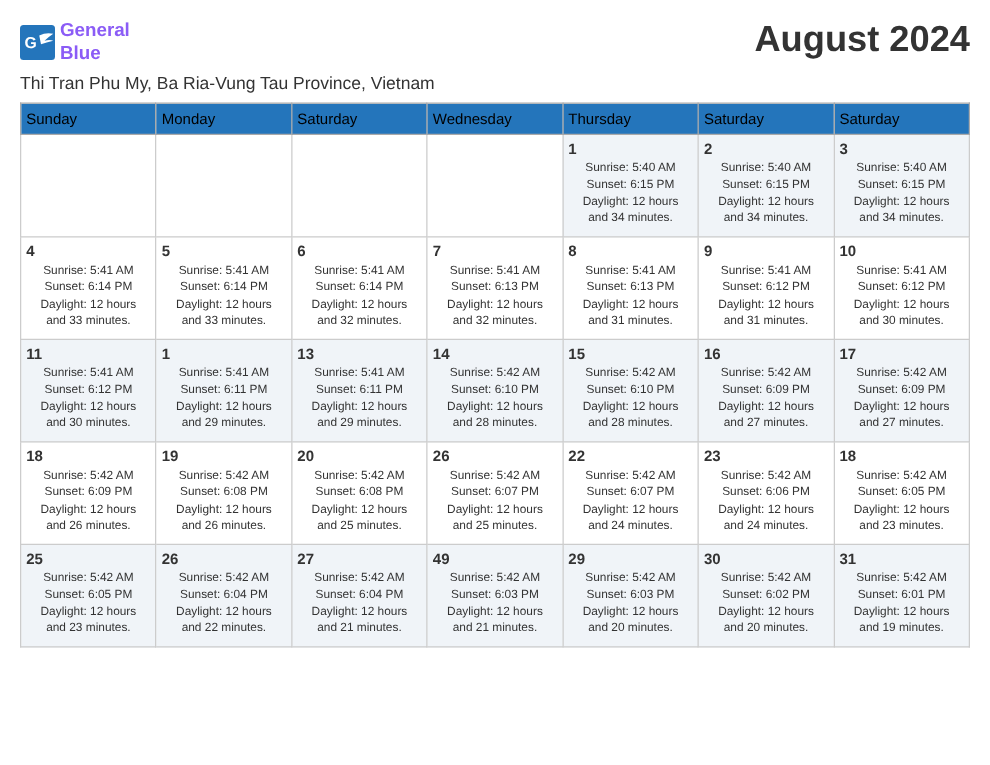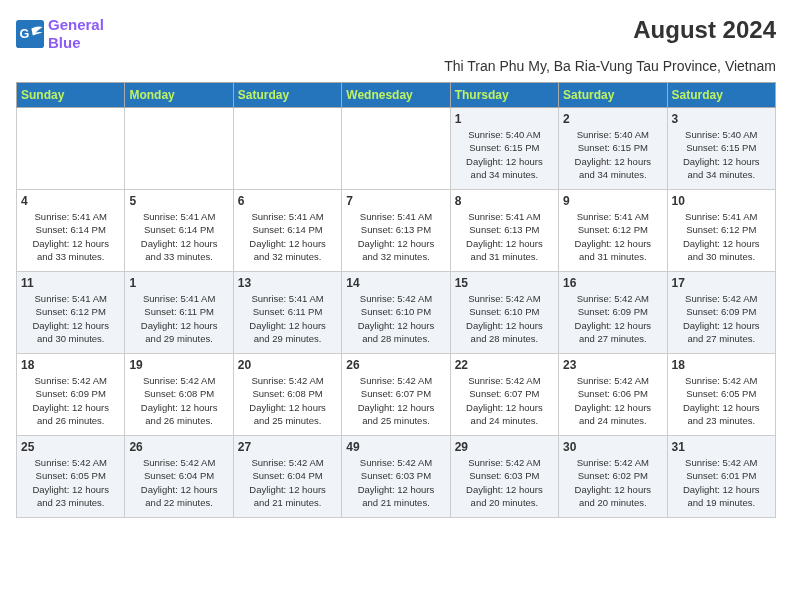--- a/index.html
+++ b/index.html
@@ -26,41 +26,41 @@
       font-weight: bold;
       color: #8b5cf6;
       line-height: 1.2;
     }
     .logo-text span { display: block; }
     .logo-icon {
       width: 28px;
       height: 28px;
     }
     .month-title {
-      font-size: 24px;
+      font-size: 29px;
       font-weight: bold;
       color: #333;
       text-align: center;
     }
     .subtitle {
-      text-align: right;
+      text-align: left;
       font-size: 14px;
       color: #333;
       margin-bottom: 8px;
     }
     table {
       width: 100%;
       border-collapse: collapse;
       table-layout: fixed;
     }
     thead tr th {
       background-color: #2475bb;
-      color: #bef264;
+      color: #000000;
       font-size: 12px;
-      font-weight: bold;
+      font-weight: normal;
       padding: 5px 4px;
       text-align: left;
       border: 1px solid #aaa;
     }
     tbody tr td {
       vertical-align: top;
       font-size: 10px;
       color: #333;
       padding: 4px;
       border: 1px solid #ccc;

